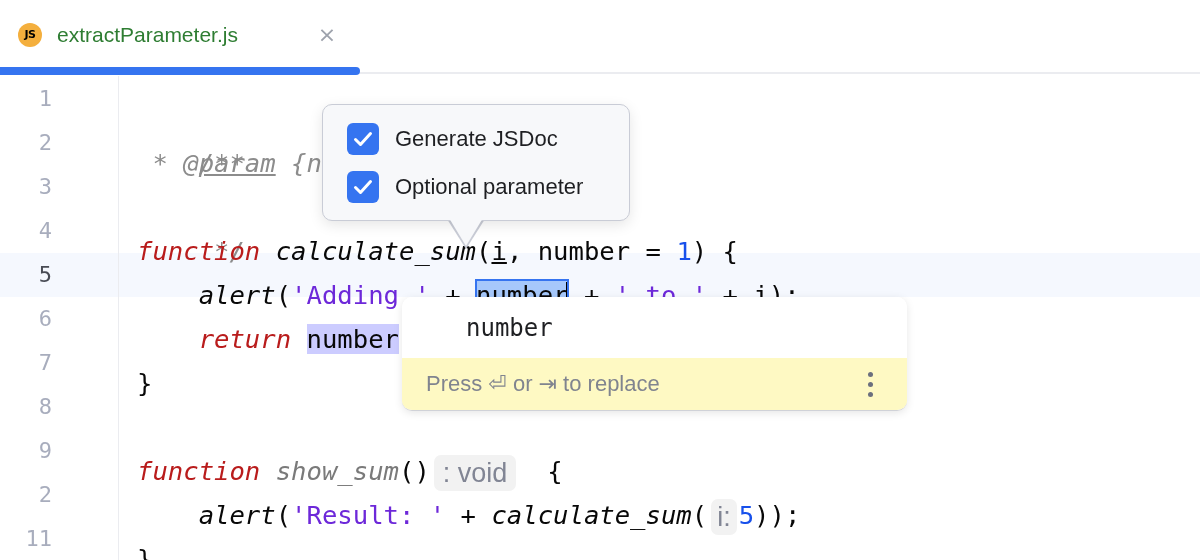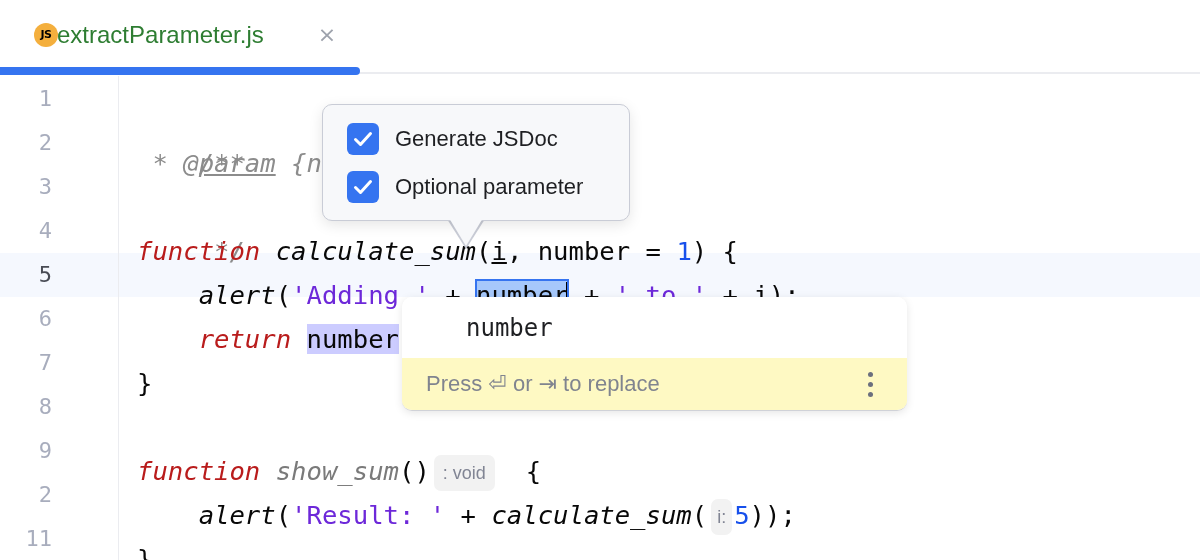--- a/index.html
+++ b/index.html
@@ -21,25 +21,24 @@
   .tab-underline {
     position: absolute; left: 0; top: 67px; width: 360px; height: 8px;
     background: #3574f0; border-radius: 0 4px 4px 0;
   }
   .js-icon {
     position: absolute; left: 18px; top: 23px; width: 24px; height: 24px;
     background: #f4af3d; border-radius: 12px;
     font-family: "DejaVu Sans", sans-serif; font-weight: bold;
     font-size: 11px; color: #000; line-height: 24px; text-align: center;
     letter-spacing: -0.5px;
-    margin-left: 16px;
   }
   .tab-title {
     position: absolute; left: 57px; top: 17px;
-    font-family: "Liberation Sans", sans-serif; font-size: 24px;
+    font-family: "Liberation Sans", sans-serif; font-size: 21px;
     color: #2e7d32; line-height: 36px; white-space: nowrap;
   }
   .tab-close {
     position: absolute; left: 316px; top: 20px; width: 22px; height: 30px;
     font-family: "DejaVu Sans", sans-serif; font-size: 22px; color: #9ea3ad;
     line-height: 30px; text-align: center;
   }
   
   .gutter {
     position: absolute; left: 0; top: 76px; width: 118px; height: 484px;
@@ -73,21 +72,21 @@
   .sel-box {
     background: #a6c8fb; outline: 2px solid #3574f0; outline-offset: -1px;
   }
   .usage-hl { background: #ccccff; }
   .caret {
     display: inline-block; width: 3px; height: 30px; background: #000;
     vertical-align: middle; margin-left: -2px; margin-right: -1px;
   }
   .inlay {
     display: inline-block; font-family: "Liberation Sans", sans-serif;
-    font-size: 18px; color: #818594; background: #f2f2f2; border-radius: 7px;
+    font-size: 27px; color: #818594; background: #f2f2f2; border-radius: 7px;
     padding: 0 9px; line-height: 36px; height: 36px; vertical-align: middle;
     font-style: normal;
   }
   
   .popover {
     position: absolute; left: 322px; top: 104px; width: 308px; height: 117px;
     background: #f7f8fa; border: 1.5px solid #c9ccd6; border-radius: 10px;
     box-shadow: 0 4px 14px rgba(0,0,0,0.10);
     box-sizing: border-box;
   }

